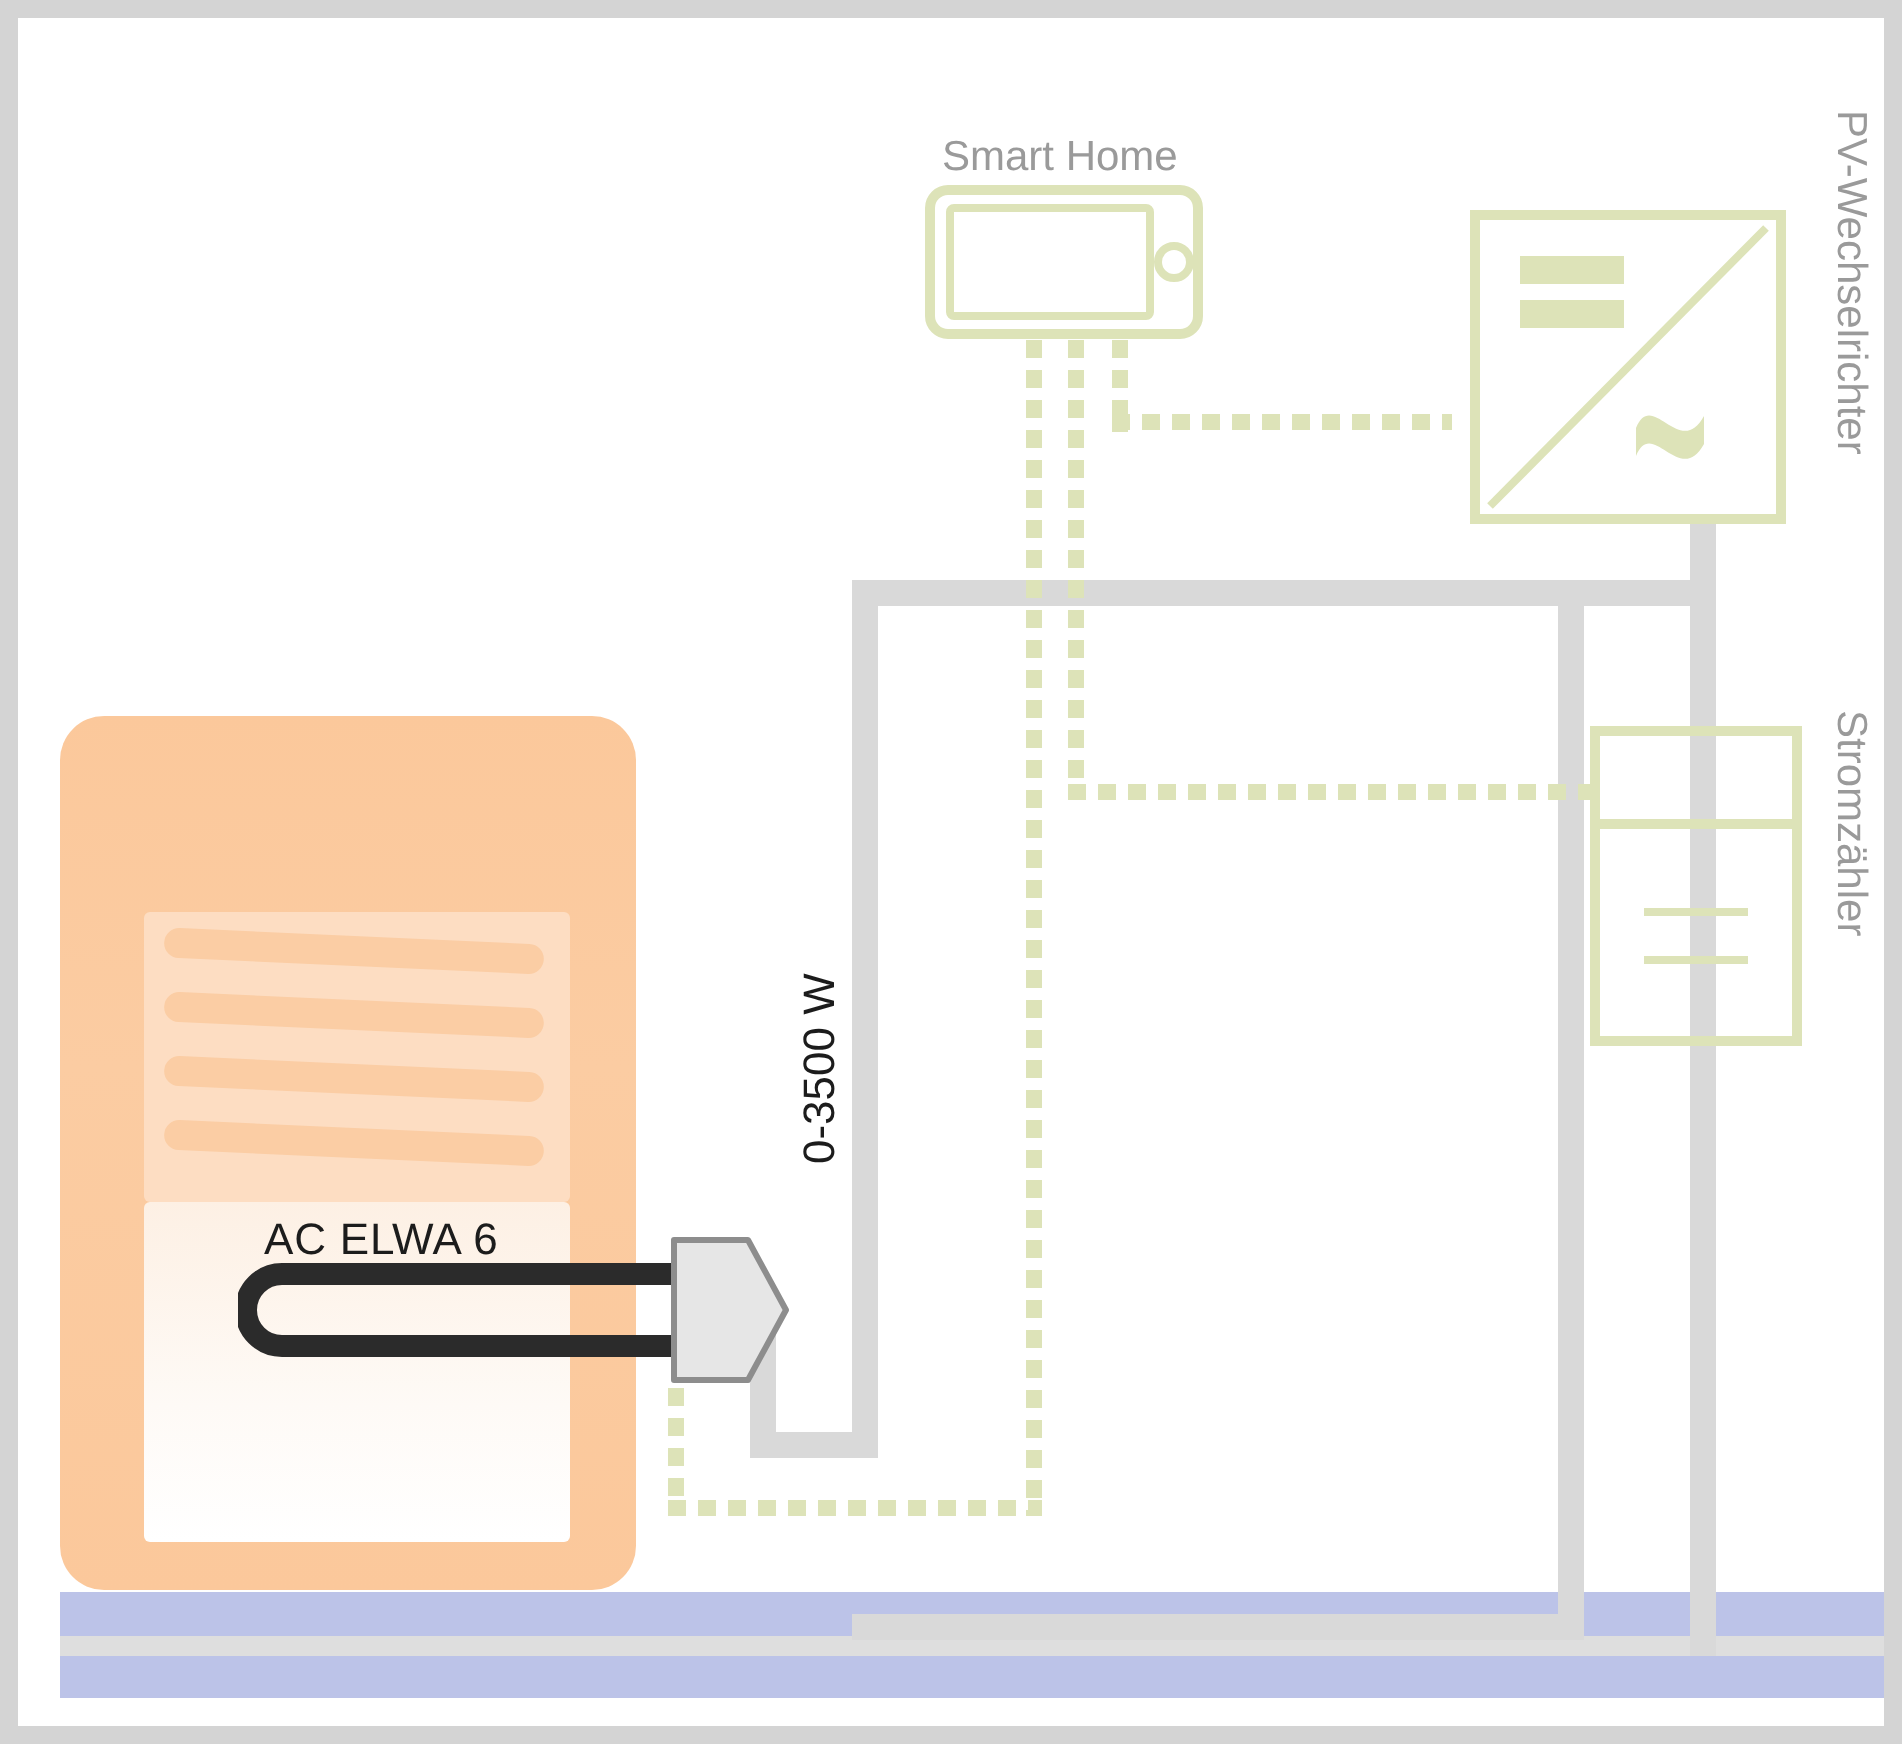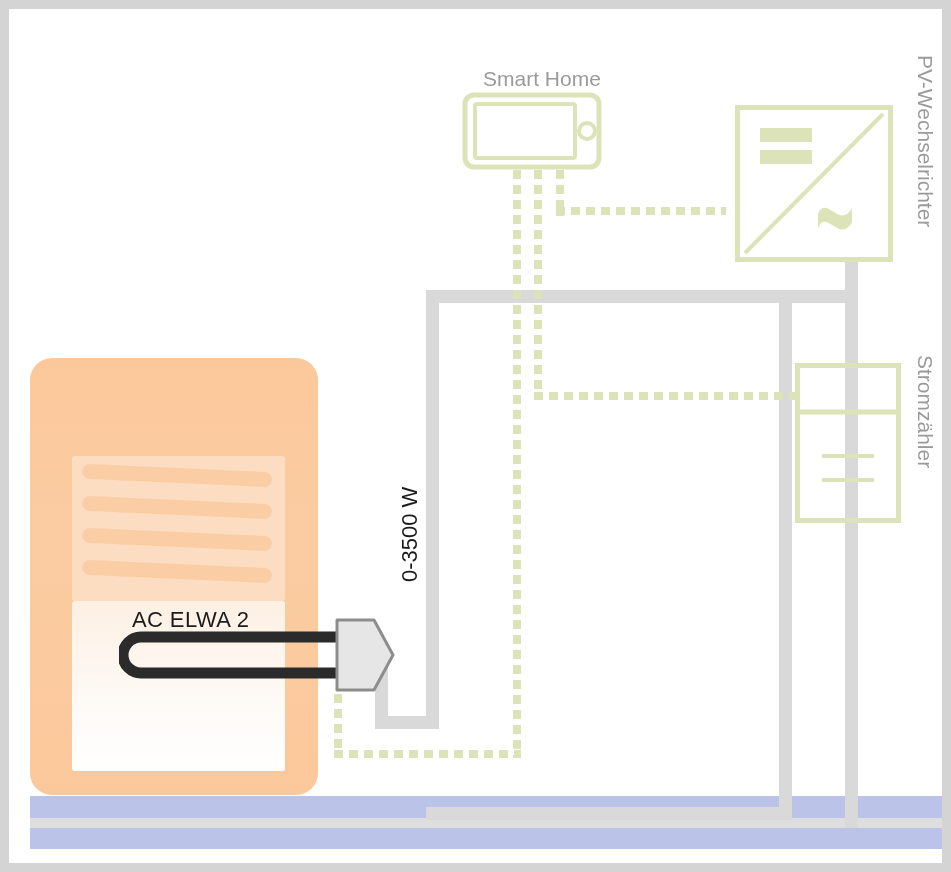--- a/index.html
+++ b/index.html
@@ -80,32 +80,32 @@
   </div>
 
 
   <svg class="abs" style="left:110px;top:620px;width:240px;height:52px;" viewBox="0 0 240 52">
     <path d="M 232 8 L 22 8 A 18 18 0 0 0 22 44 L 232 44" fill="none" stroke="#2b2b2b" stroke-width="11" stroke-linecap="round"></path>
   </svg>
 
   <svg class="abs" id="elwa-housing" viewBox="0 0 62 80">
     <path d="M 3 5 L 40 5 L 59 40 L 40 75 L 3 75 Z" fill="#e6e6e6" stroke="#8d8d8d" stroke-width="3" stroke-linejoin="round"></path>
   </svg>
-  <div class="abs lbl-dark" id="elwa-label">AC ELWA 2</div>
+  <div class="abs lbl-dark" id="elwa-label">AC ELWA 6</div>
 
   <div class="abs lbl-dark lbl-rot-ccw" style="left:388px;top:573px;">0-3500 W</div>
 
   <div class="abs" style="left:453px;top:83px;width:140px;height:78px;">
     <svg width="140" height="78" viewBox="0 0 140 78">
       <rect x="3" y="3" width="134" height="72" rx="9" ry="9" fill="none" stroke="#dde3b8" stroke-width="5"></rect>
       <rect x="13" y="12" width="100" height="54" rx="2" ry="2" fill="none" stroke="#dde3b8" stroke-width="4"></rect>
       <circle cx="125" cy="39" r="8" fill="none" stroke="#dde3b8" stroke-width="4"></circle>
     </svg>
   </div>
-  <div class="abs lbl" style="left:474px;top:58px;">Smart Home</div>
+  <div class="abs lbl" style="left:462px;top:58px;">Smart Home</div>
 
   <div class="abs gbox" style="left:726px;top:96px;width:158px;height:157px;">
     <svg width="148" height="147" viewBox="0 0 148 147" style="display:block;">
       <line x1="143" y1="4" x2="5" y2="143" stroke="#dde3b8" stroke-width="4"></line>
       <rect x="20" y="18" width="52" height="14" fill="#dde3b8"></rect>
       <rect x="20" y="40" width="52" height="14" fill="#dde3b8"></rect>
       <path d="M 78 118 C 86 98, 100 134, 112 112 L 112 98 C 100 120, 86 84, 78 104 Z" fill="#dde3b8"></path>
     </svg>
   </div>
   <div class="abs lbl lbl-rot-cw" style="left:928px;top:46px;">PV-Wechselrichter</div>

